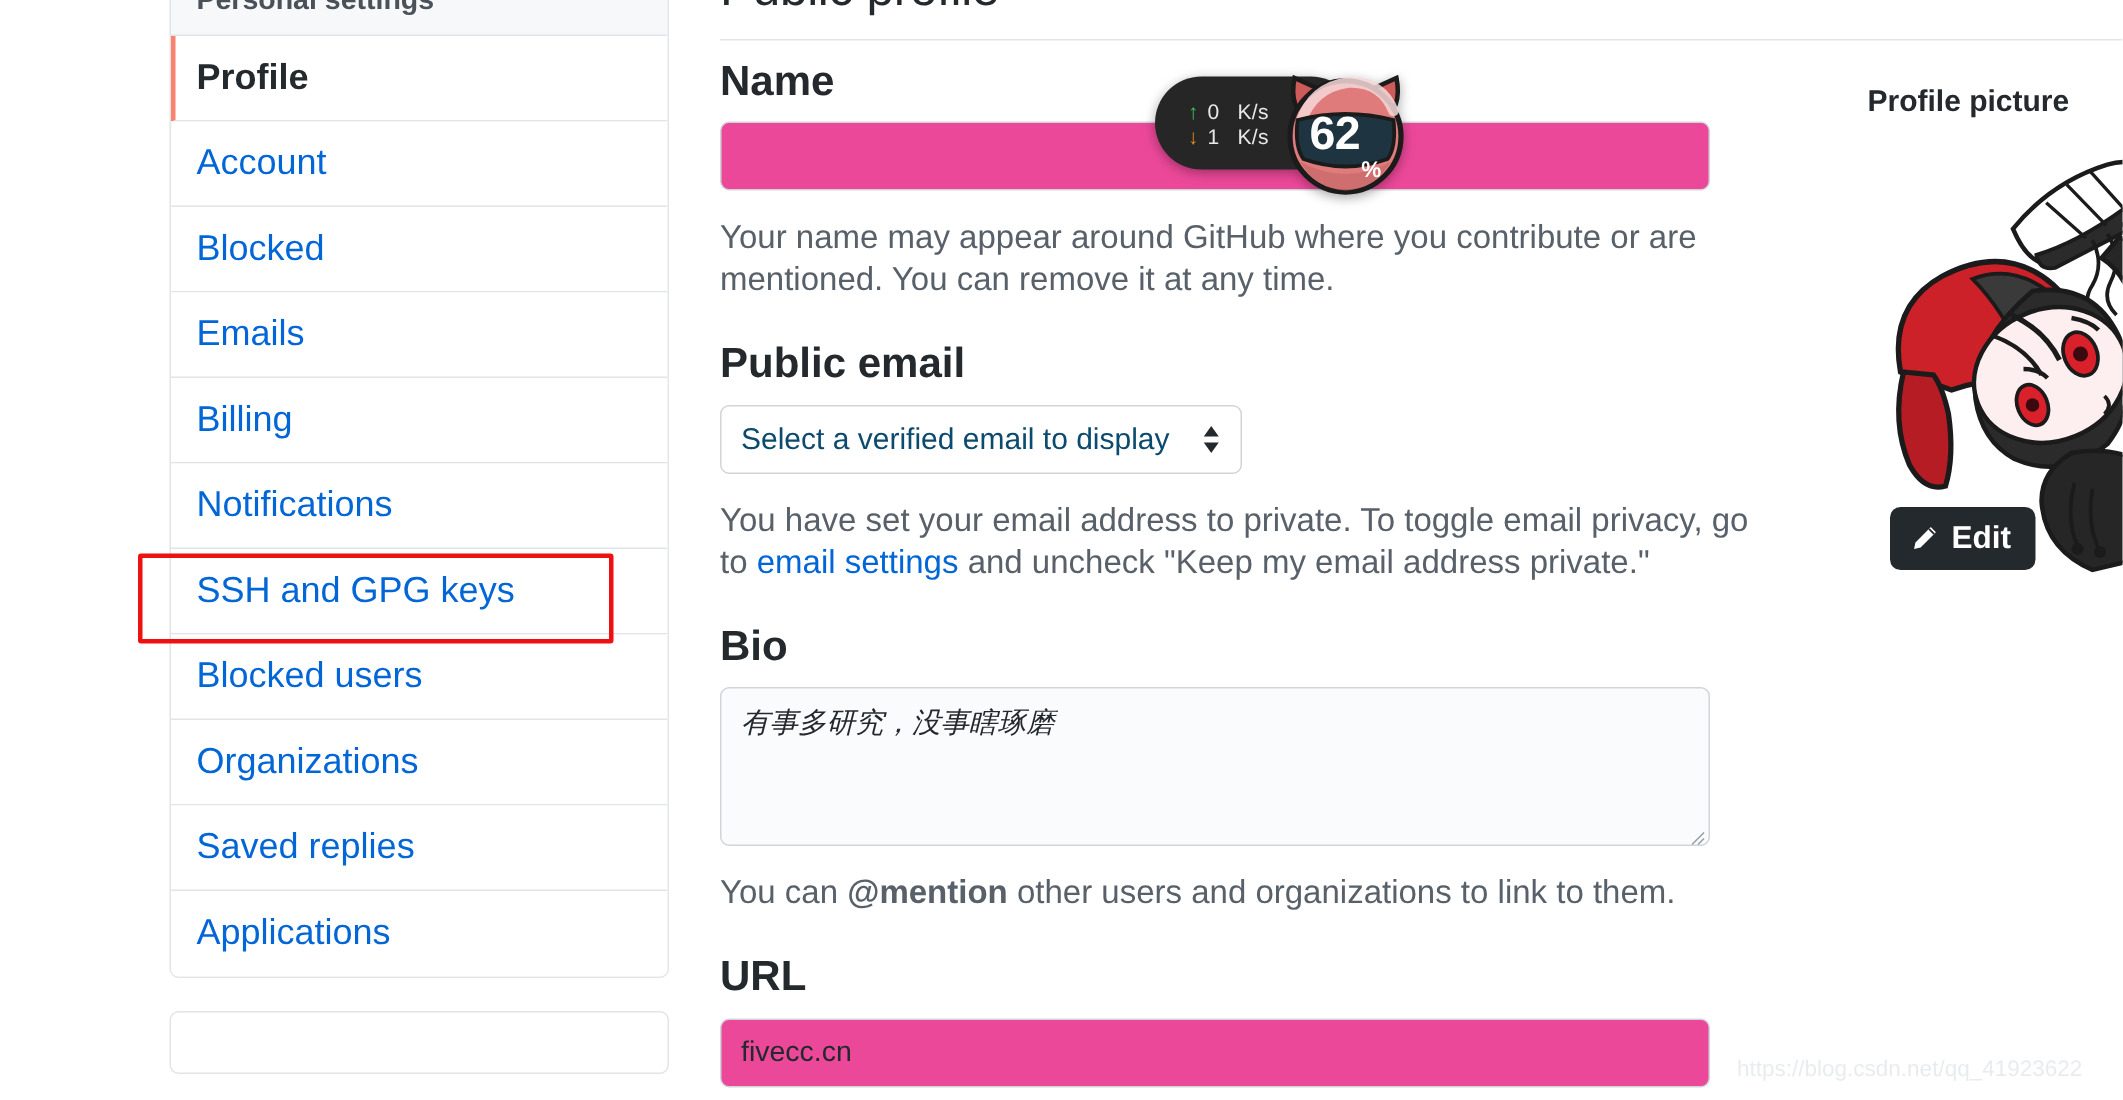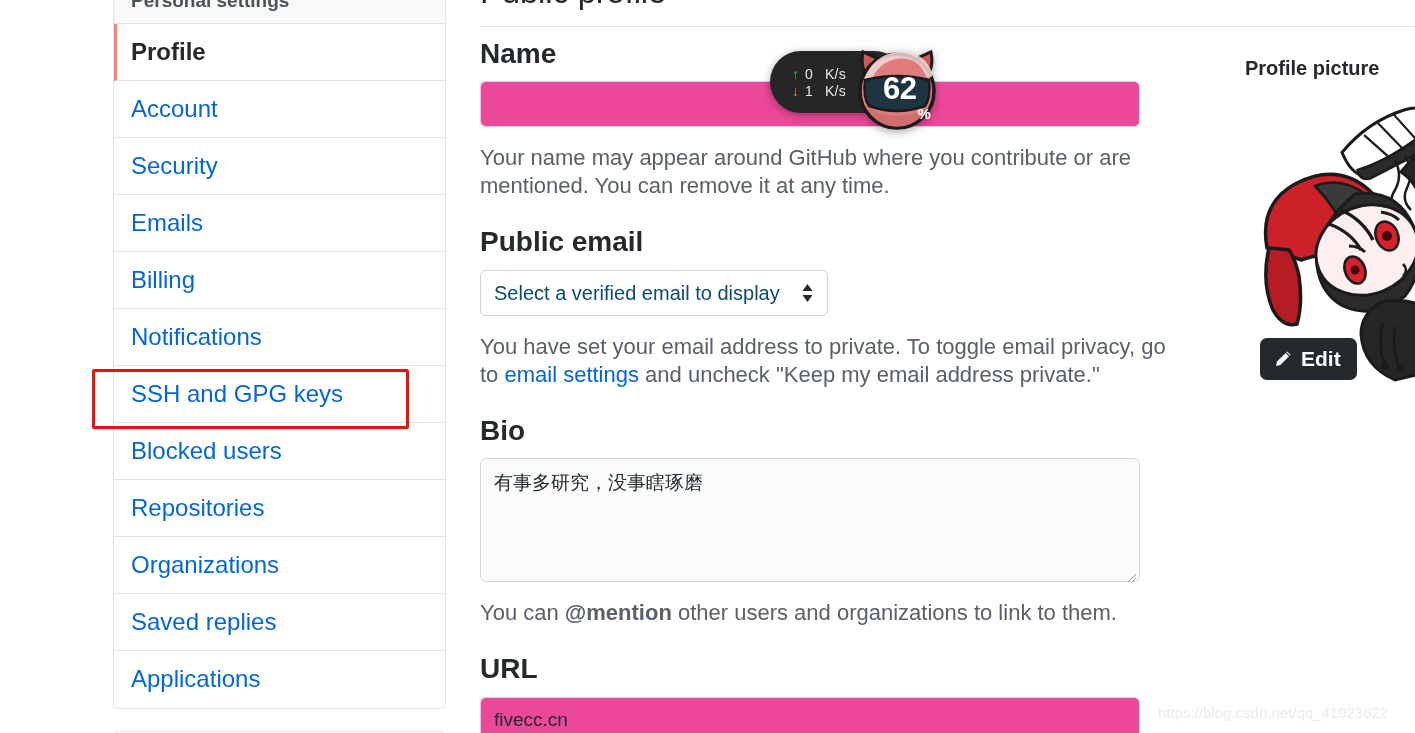--- a/index.html
+++ b/index.html
@@ -168,32 +168,33 @@
     right: 14px;
     top: 50%;
     transform: translateY(-50%);
     display: block;
     line-height: 0;
   }
   
   .bio-area {
     display: block;
     width: 660px;
-    height: 124px;
+    height: 106px;
     box-sizing: border-box;
     background: #fafbfc;
     border: 1px solid #d1d5da;
     border-radius: 6px;
     padding: 11px 13px;
     font-size: 19px;
     font-family: "Liberation Sans", "DejaVu Sans", sans-serif;
     color: #24292e;
     resize: none;
     outline: none;
     line-height: 1.4;
+    font-style: italic;
   }
   .bio-wrap {
     position: relative;
     width: 660px;
   }
   .resize-grip {
     position: absolute;
     right: 3px;
     bottom: 3px;
     width: 10px;
@@ -290,21 +291,21 @@
   #cat-badge {
     position: absolute;
     left: 81px;
     top: 0px;
     width: 92px;
     height: 85px;
     z-index: 3;
   }
   #cat-percent {
     position: absolute;
-    left: 91px;
+    left: 81px;
     top: 0;
     width: 92px;
     height: 85px;
     display: flex;
     align-items: center;
     justify-content: center;
     z-index: 4;
     color: #ffffff;
     font-family: "Liberation Sans", "DejaVu Sans", sans-serif;
     pointer-events: none;
@@ -342,39 +343,36 @@
   <div class="sidebar-group">
     <div class="sidebar-header">Personal settings</div>
 
     <a class="sidebar-item selected">
       <span>Profile</span>
     </a>
     <a class="sidebar-item">
       <span>Account</span>
     </a>
     <a class="sidebar-item">
-      <span>Security</span>
+      <span>Blocked</span>
     </a>
     <a class="sidebar-item">
       <span>Emails</span>
     </a>
     <a class="sidebar-item">
       <span>Billing</span>
     </a>
     <a class="sidebar-item">
       <span>Notifications</span>
     </a>
     <a class="sidebar-item">
       <span>SSH and GPG keys</span>
     </a>
     <a class="sidebar-item">
       <span>Blocked users</span>
-    </a>
-    <a class="sidebar-item">
-      <span>Repositories</span>
     </a>
     <a class="sidebar-item">
       <span>Organizations</span>
     </a>
     <a class="sidebar-item">
       <span>Saved replies</span>
     </a>
     <a class="sidebar-item">
       <span>Applications</span>
     </a>

